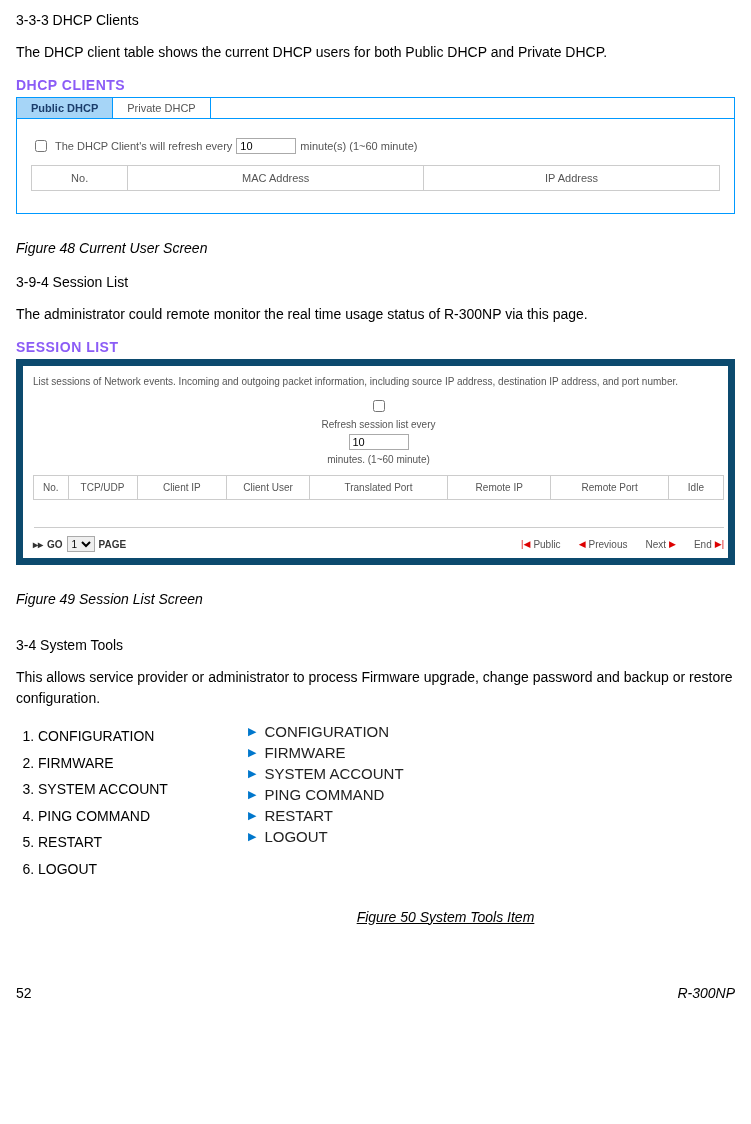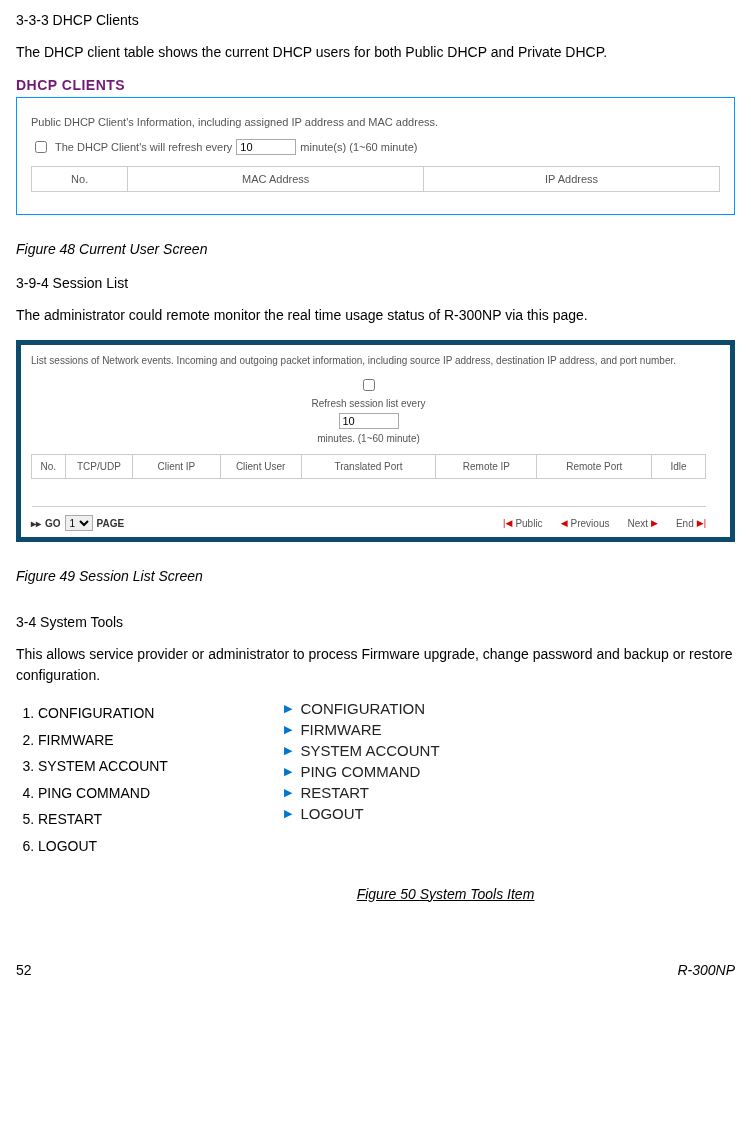--- a/index.html
+++ b/index.html
@@ -14,21 +14,21 @@
   .section-heading {
     font-weight: normal;
     font-size: 14px;
     margin: 0 0 14px 0;
   }
   .body-text {
     margin: 0 0 14px 0;
     line-height: 1.5;
   }
   .panel-title {
-    color: #701a75;
+    color: #8b5cf6;
     font-weight: bold;
     font-size: 14px;
     margin: 0 0 4px 0;
     letter-spacing: 0.5px;
   }
   .tabs {
     display: flex;
     border: 1px solid #0099ff;
     border-bottom: none;
   }
@@ -75,22 +75,22 @@
     font-size: 11px;
     color: #555;
   }
   table.inner-table th {
     border: 1px solid #ccc;
     padding: 6px 4px;
     font-weight: normal;
   }
   
   .session-panel {
-    border: 5px solid #0c4a6e;
-    padding: 10px 24px 6px 10px;
+    border: 7px solid #0c4a6e;
+    padding: 10px 4px 6px 10px;
     font-size: 10px;
     color: #555;
   }
   .session-table {
     width: 100%;
     border-collapse: collapse;
     margin-top: 10px;
     font-size: 10px;
   }
   .session-table th {
@@ -132,21 +132,21 @@
   .red-glyph { color: #d00; font-size: 9px; }
   .figure-caption {
     text-align: left;
     font-style: italic;
     margin: 26px 0 18px 0;
     font-size: 14px;
   }
   
   .two-col {
     display: flex;
-    gap: 116px;
+    gap: 80px;
   }
   .tool-list {
     margin: 0;
     padding-left: 22px;
     line-height: 1.9;
   }
   .menu-img {
     flex: 0 0 auto;
   }
   .menu-row {
@@ -170,22 +170,25 @@
   .footer .right { font-style: italic; }
 </style>
 </head>
 <body>
 
 <h3 class="section-heading">3-3-3  DHCP Clients</h3>
 <p class="body-text">The DHCP client table shows the current DHCP users for both Public DHCP and Private DHCP.</p>
 
 <div>
   <div class="panel-title">DHCP CLIENTS</div>
+  <div class="tabs">
+    <div class="tab active">Public DHCP</div>
+    <div class="tab">Private DHCP</div>
+  </div>
   <div class="panel-body">
-    <div class="info-line">Public DHCP Client's Information, including assigned IP address and MAC address.</div>
     <div class="info-line">
       <input type="checkbox" class="mini-checkbox" style="">
       <span>The DHCP Client's will refresh every</span>
       <input type="text" value="10" style="">
       <span>minute(s) (1~60 minute)</span>
     </div>
     <table class="inner-table">
       <tbody>
           <tr>
         <th style="width:14%">No.</th>
@@ -196,20 +199,21 @@
       </table>
   </div>
 </div>
 
 <div class="figure-caption">Figure 48 Current User Screen</div>
 
 <h3 class="section-heading">3-9-4  Session List</h3>
 <p class="body-text">The administrator could remote monitor the real time usage status of R-300NP via this page.</p>
 
 <div>
+  <div class="panel-title">SESSION LIST</div>
   <div class="session-panel">
     <div class="info-line" style="font-size:10px;">List sessions of Network events. Incoming and outgoing packet information, including source IP address, destination IP address, and port number.</div>
     <div class="info-line" style="font-size:10px;flex-direction:column;">
       <input type="checkbox" class="mini-checkbox" style="">
       <span>Refresh session list every</span>
       <input type="text" value="10" style="">
       <span>minutes. (1~60 minute)</span>
     </div>
     <table class="session-table">
       <tbody>

